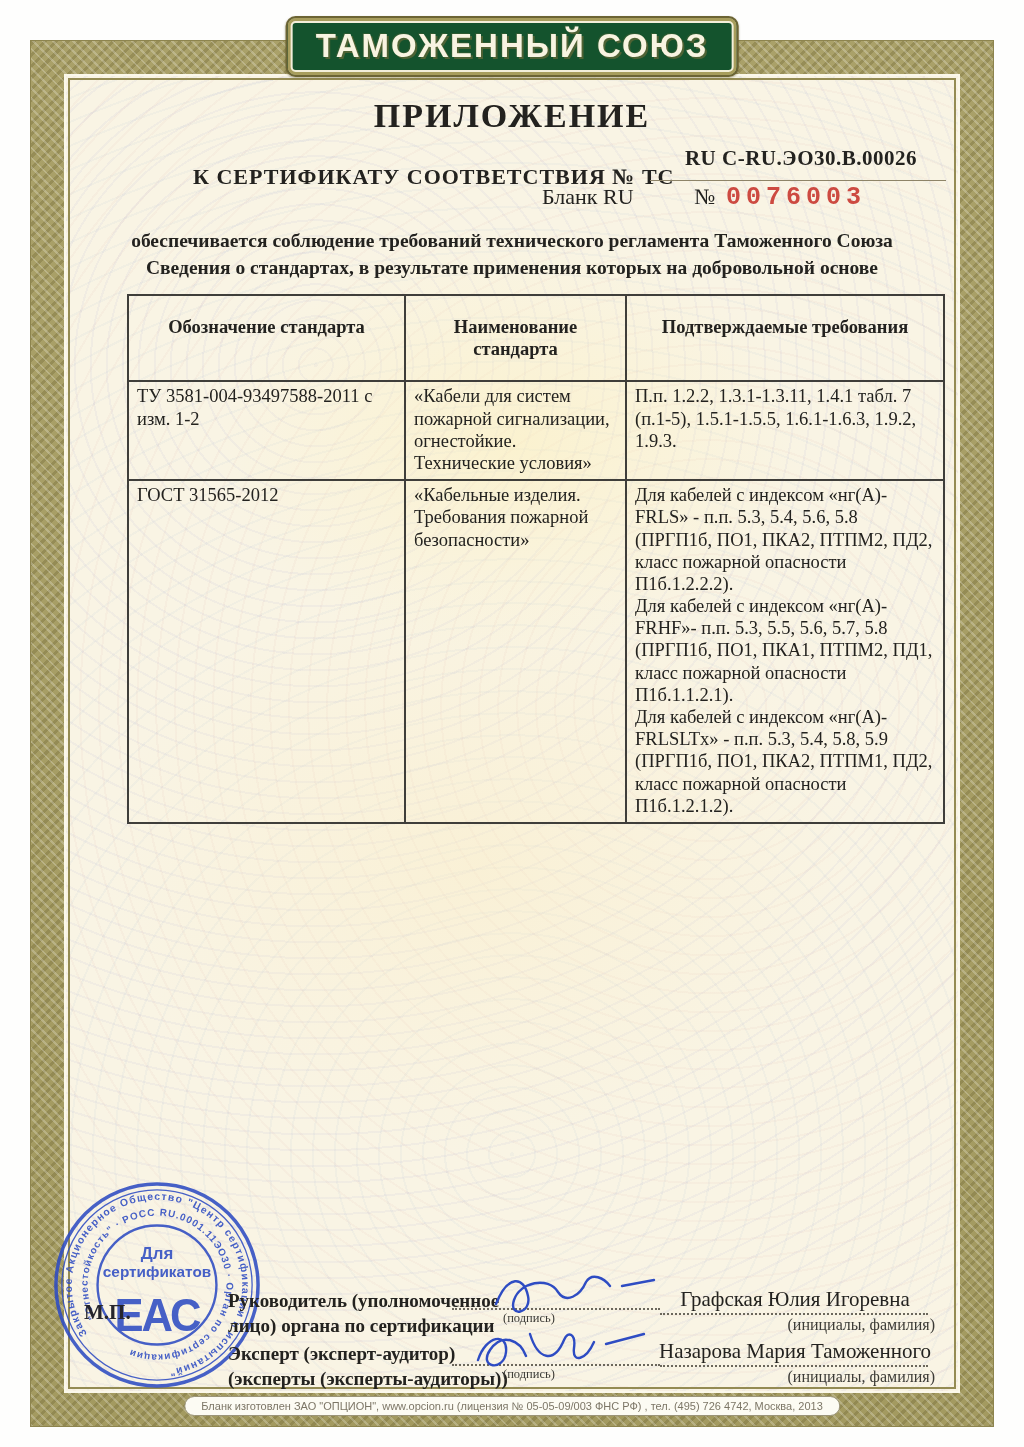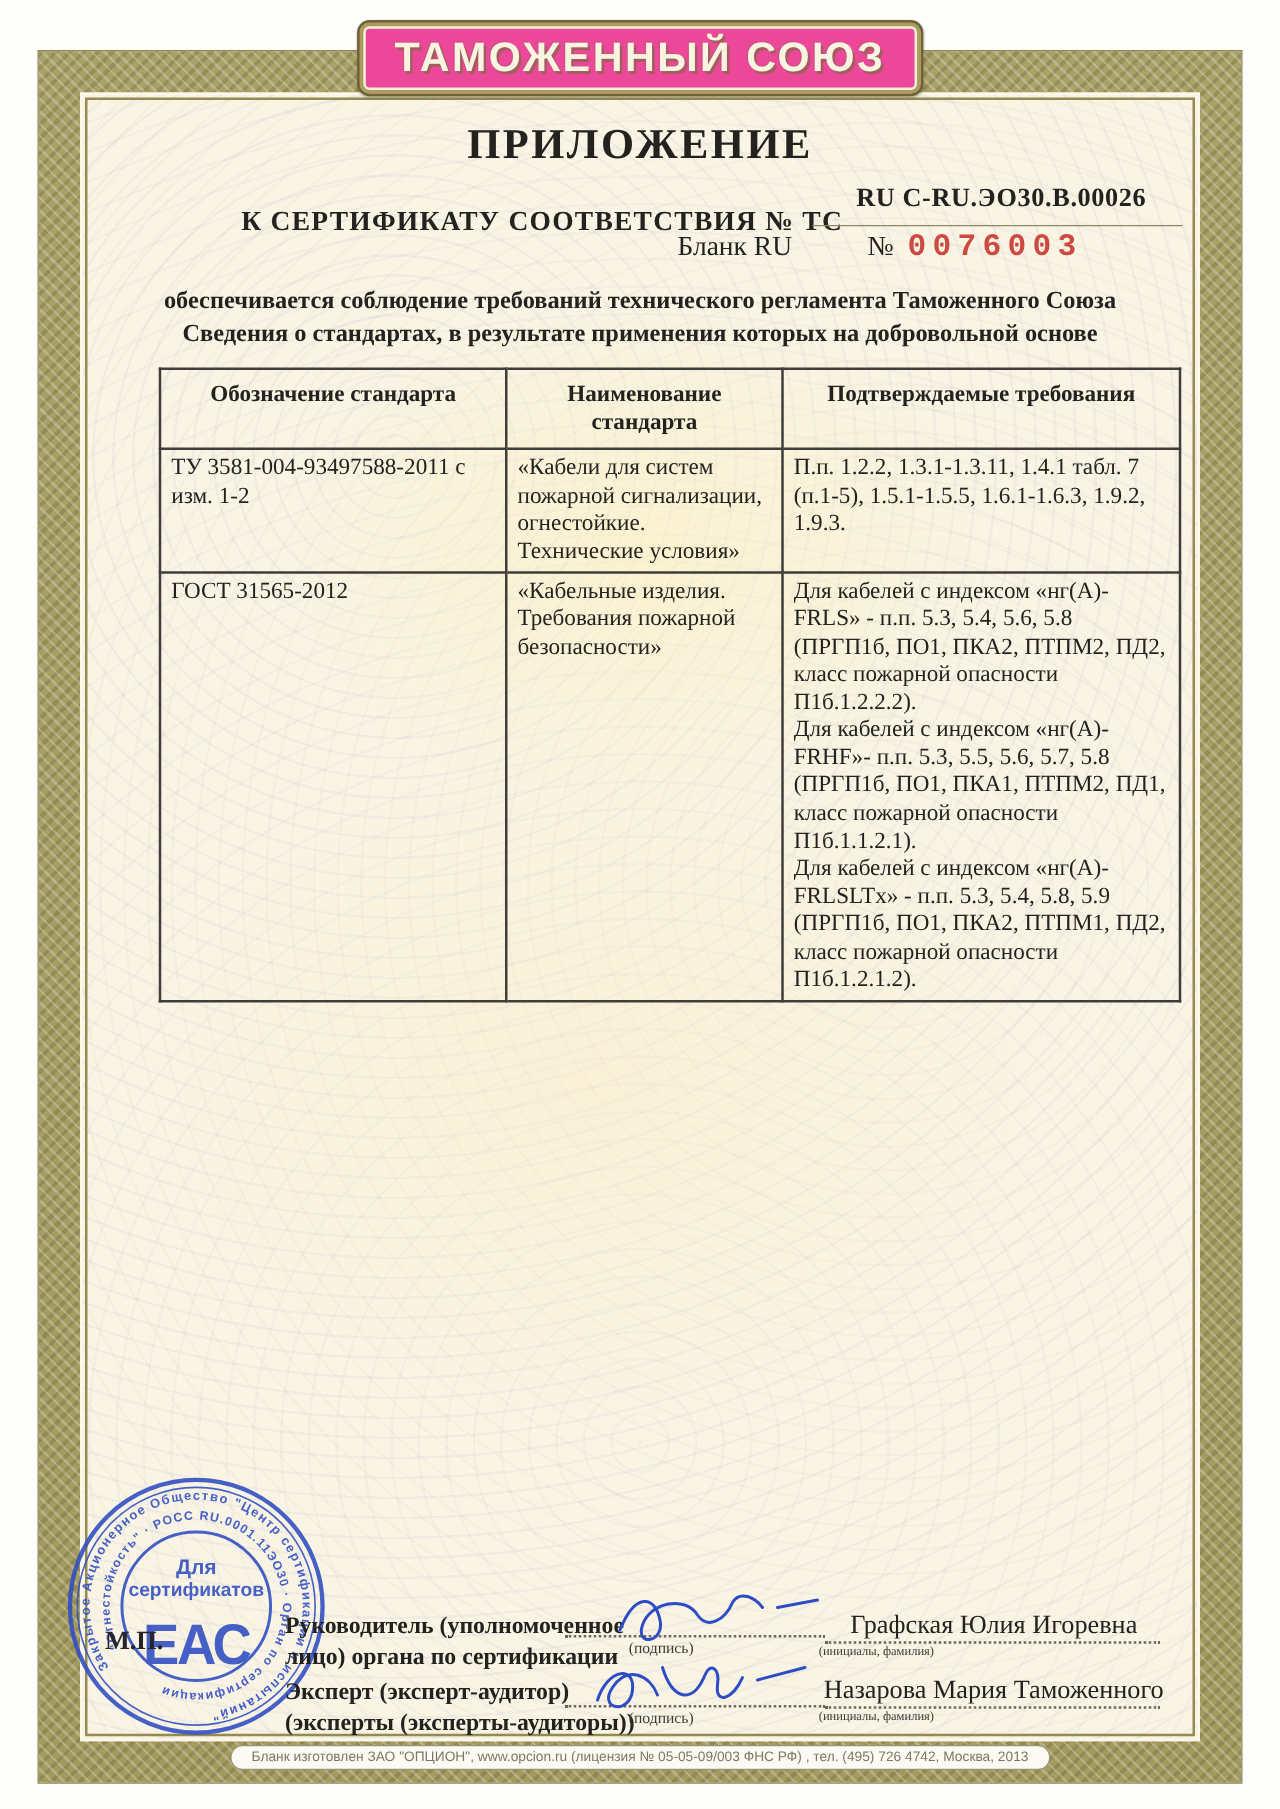--- a/index.html
+++ b/index.html
@@ -28,21 +28,21 @@
       repeating-radial-gradient(circle at 50% 82%, rgba(140,170,205,0.07) 0 2px, transparent 2px 22px);
     border:2px solid #fbf8ea;
     outline:2px solid #948b53;
     outline-offset:-6px;
     box-sizing:border-box;
   }
 
   
   .banner{
     position:absolute;top:16px;left:50%;transform:translateX(-50%);
-    background:#ec4899;border:2px solid #6c6434;border-radius:10px;
+    background:#14532d;border:2px solid #6c6434;border-radius:10px;
     box-shadow: inset 0 0 0 3px #a79d5c, inset 0 0 0 5px #f3efda, 0 1px 2px rgba(90,84,40,0.4);
     padding:9px 28px 10px;z-index:5;
   }
   .banner span{
     font-family:"Liberation Sans",sans-serif;font-weight:bold;font-size:33px;letter-spacing:2px;
     color:#f8f4e1;text-shadow:2px 2px 0 rgba(116,108,56,0.6), -1px -1px 0 rgba(116,108,56,0.25);
     white-space:nowrap;
   }
 
   .doc-title{position:absolute;top:97px;left:0;width:100%;text-align:center;
@@ -56,21 +56,21 @@
   .serial-number{position:absolute;top:183px;left:726px;font-family:"Liberation Mono",monospace;
     font-weight:bold;font-size:25px;letter-spacing:5px;color:#cd4a41;}
 
   .intro{position:absolute;top:227px;left:64px;width:896px;text-align:center;
     font-weight:bold;font-size:19.5px;line-height:27px;}
 
   
   .doc-table{position:absolute;left:127px;top:294px;width:816px;border-collapse:collapse;
     font-size:18.5px;table-layout:fixed;}
   .doc-table th,.doc-table td{border:2px solid #3f3e3a;vertical-align:top;box-sizing:border-box;}
-  .doc-table th{font-size:18.5px;font-weight:bold;text-align:center;padding:9px 6px;line-height:1.2;height:46px;}
+  .doc-table th{font-size:18.5px;font-weight:bold;text-align:center;padding:20px 6px;line-height:1.2;height:46px;}
   .doc-table td{padding:3px 8px 5px;line-height:1.2;}
   .row-1 td{height:90px;}
   .row-2 td{height:318px;}
   .preline{white-space:pre-line;}
   .doc-table p{margin:0;}
 
   
   .stamp{position:absolute;left:48px;top:1176px;width:218px;height:218px;opacity:0.88;}
   .stamp text,.stamp textPath{fill:#2e4cc3;font-family:"Liberation Sans",sans-serif;}
   .mp-label{position:absolute;left:84px;top:1300px;font-weight:bold;font-size:21px;color:#26252c;z-index:6;}
@@ -88,21 +88,21 @@
   .scribble{position:absolute;z-index:4;}
   .scribble1{left:488px;top:1266px;}
   .scribble2{left:468px;top:1318px;}
 
   .name{position:absolute;left:655px;width:280px;text-align:center;font-size:21px;white-space:nowrap;}
   .name1{top:1287px;}
   .name2{top:1339px;}
   .name-line{position:absolute;left:660px;width:268px;border-bottom:2px dotted #6b675c;}
   .name-line1{top:1313px;}
   .name-line2{top:1365px;}
-  .name-caption{position:absolute;left:655px;width:280px;text-align:left;font-size:10px;color:#3c3b36;}
+  .name-caption{position:absolute;left:655px;width:280px;text-align:right;font-size:16px;color:#3c3b36;}
   .name-caption1{top:1316px;}
   .name-caption2{top:1368px;}
 
   
   .footer-pill{
     position:absolute;top:1396px;left:50%;transform:translateX(-50%);
     background:#fcfbf3;border:1px solid #9b9478;border-radius:12px;
     padding:3px 16px;z-index:5;white-space:nowrap;
     font-family:"Liberation Sans",sans-serif;font-size:11px;color:#7c7666;
   }

